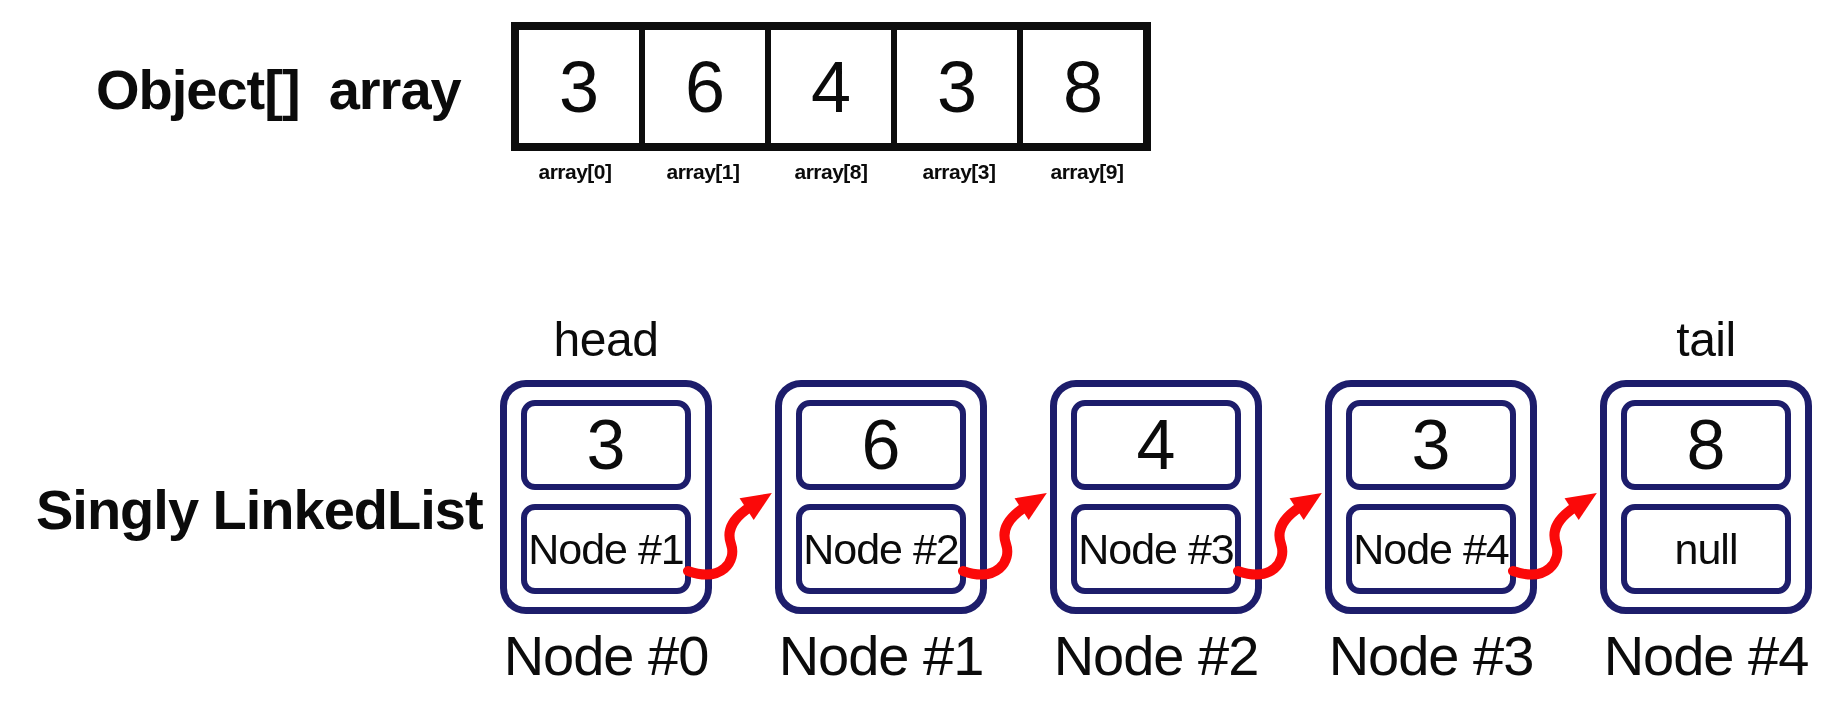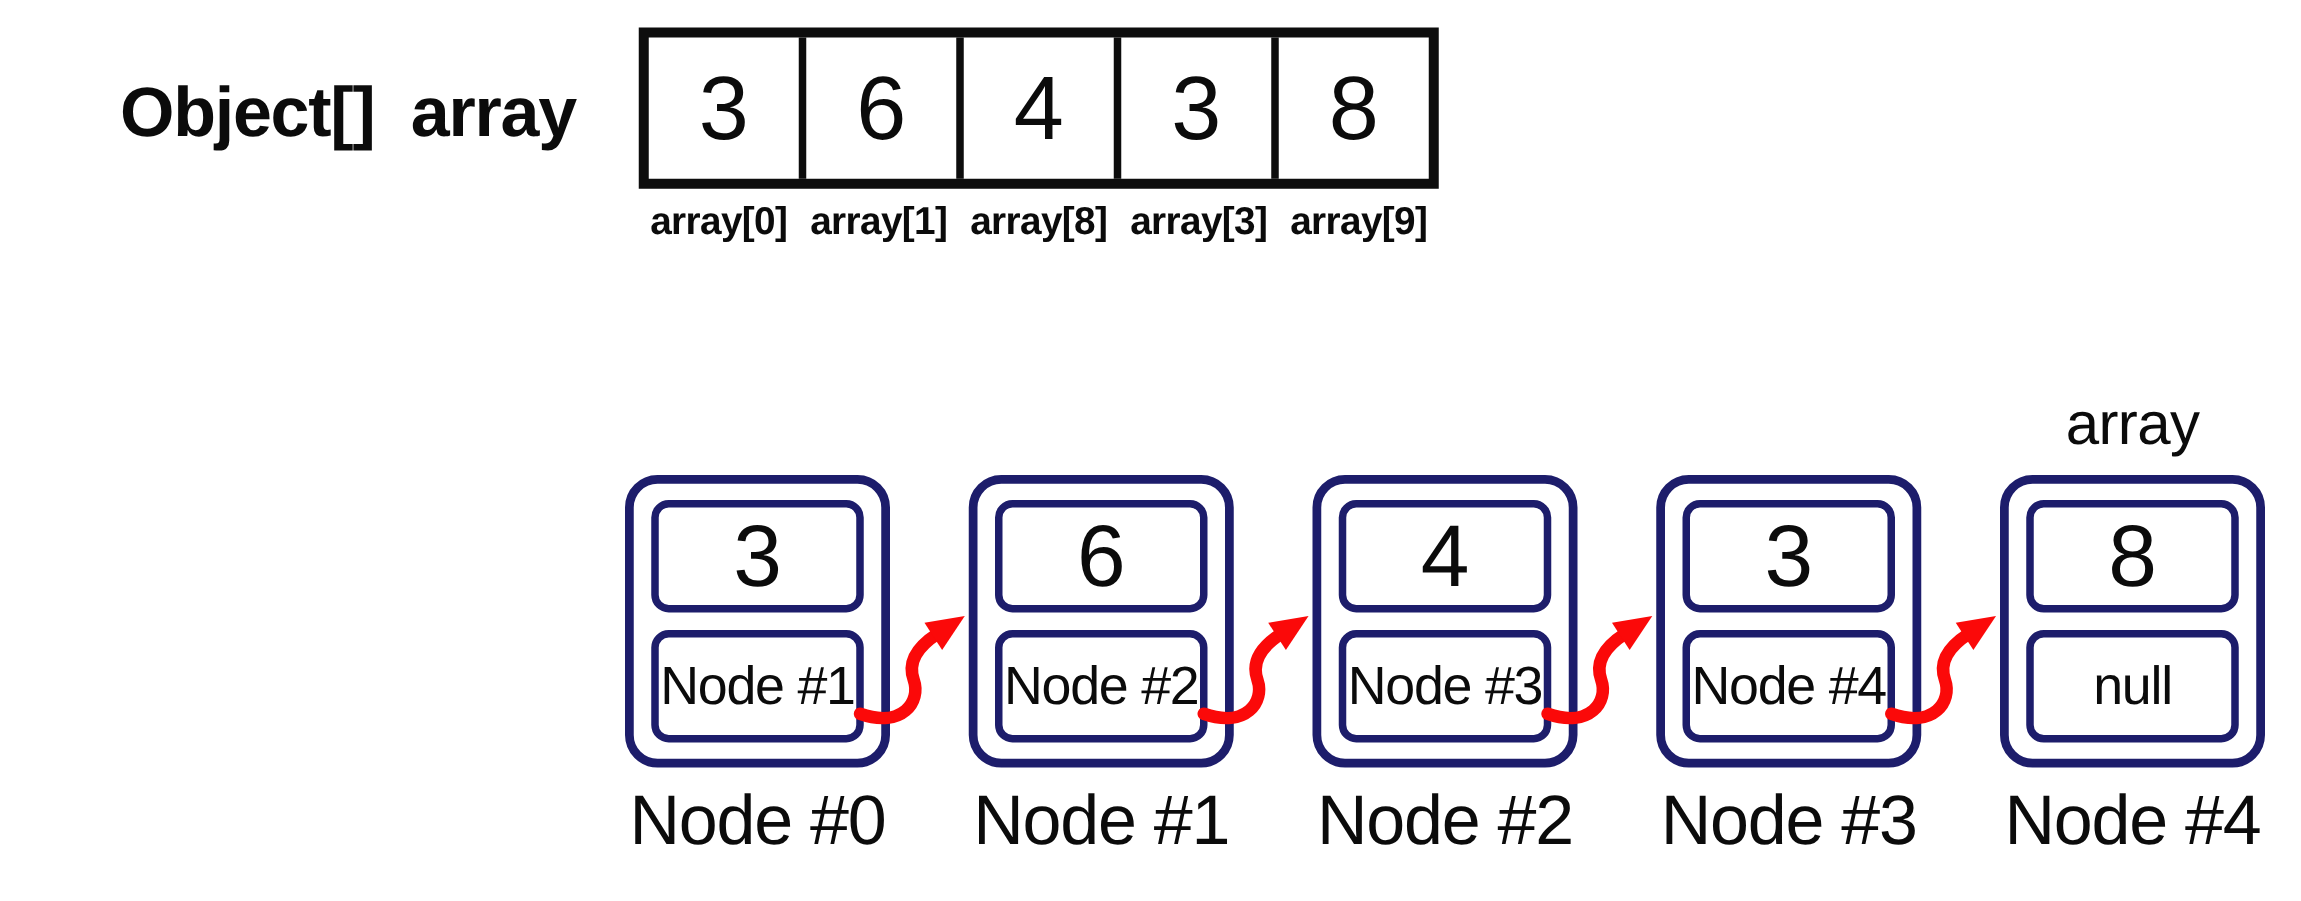--- a/index.html
+++ b/index.html
@@ -35,21 +35,21 @@
     border-right:6px solid var(--boxline);
   }
   .acell:last-child{border-right:none;}
   .acell span{font-size:72px;font-weight:400;line-height:1;}
   .array-index-row{
     position:absolute;left:511px;top:160px;width:640px;
     display:flex;
   }
   .aidx{
     flex:1 1 0;text-align:center;
-    font-size:31px;font-weight:700;letter-spacing:-0.5px;line-height:1.1;
+    font-size:21px;font-weight:700;letter-spacing:-0.5px;line-height:1.1;
   }
   
   .list-label{
     position:absolute;left:36px;top:482px;
     font-size:56px;font-weight:700;letter-spacing:-1px;line-height:1;
   }
   .ptr-label{
     position:absolute;top:316px;width:212px;text-align:center;
     font-size:48px;font-weight:500;line-height:1;letter-spacing:-0.5px;
   }
@@ -111,22 +111,24 @@
   </div>
 
   <div class="array-index-row">
     <div class="aidx">array[0]</div>
     <div class="aidx">array[1]</div>
     <div class="aidx">array[8]</div>
     <div class="aidx">array[3]</div>
     <div class="aidx">array[9]</div>
   </div>
 
+  <div class="list-label">Singly LinkedList</div>
 
-  <div class="ptr-label tail-label">array</div>
+  <div class="ptr-label head-label">head</div>
+  <div class="ptr-label tail-label">tail</div>
 
   <div class="node node-0">
     <div class="vbox">
       <span>3</span>
     </div>
     <div class="pbox">
       <span>Node #1</span>
     </div>
   </div>
 

